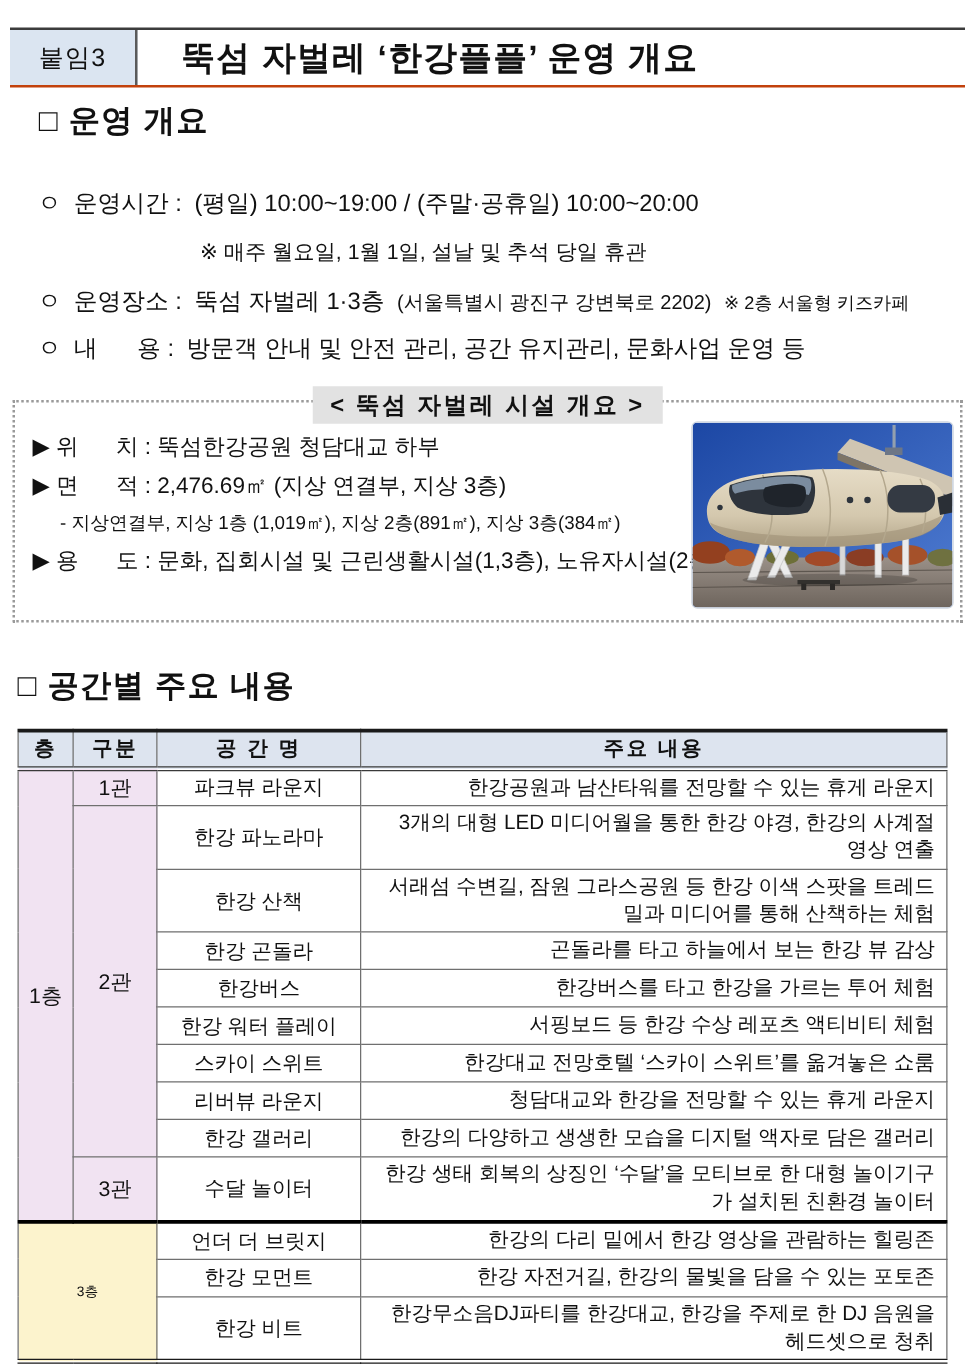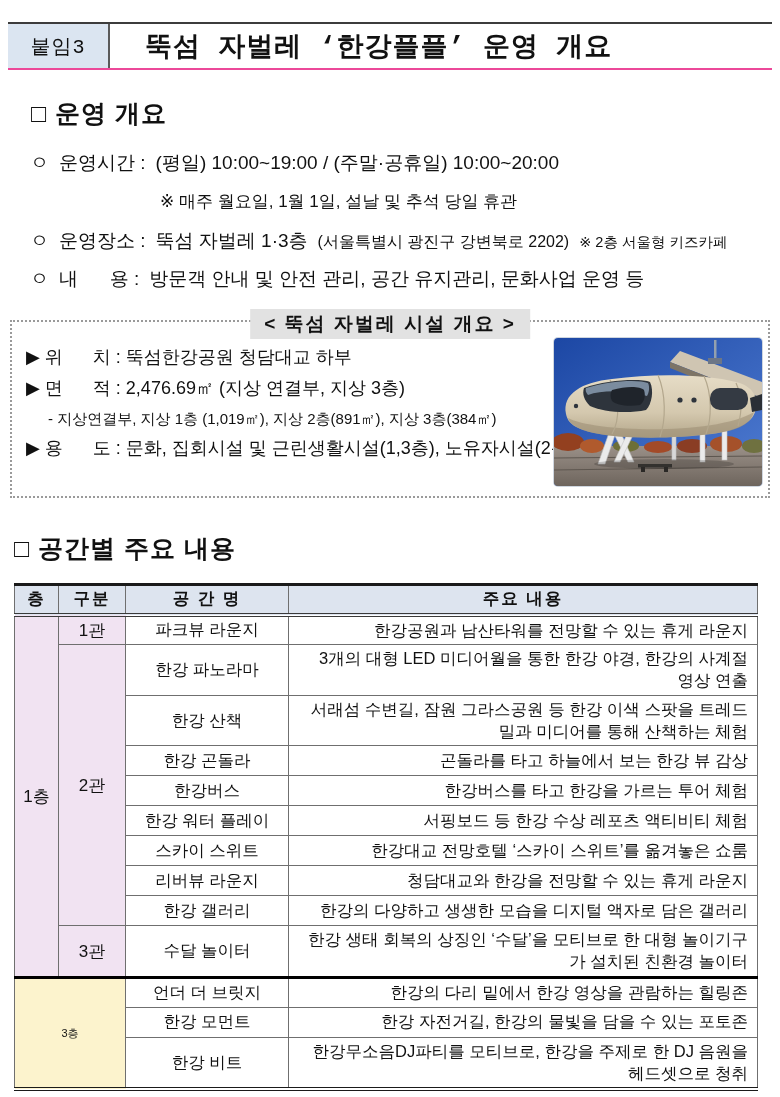--- a/index.html
+++ b/index.html
@@ -16,40 +16,40 @@
     font-family:"Liberation Sans","DejaVu Sans",sans-serif;
     color:var(--ink);
     width:780px;height:1097px;
     position:relative;overflow:hidden;
   }
   .page{width:780px;height:1097px;background:#fff;position:relative;}
 
   
   .doc-header{
     position:absolute;left:8px;top:22px;width:764px;height:48px;
-    border-top:2px solid #3c3c3c;border-bottom:2px solid #ec4899;
-    display:flex;align-items:stretch;background:#fff;font-family:Liberation Mono, monospace;
+    border-top:2px solid #3c3c3c;border-bottom:2px solid #c2410c;
+    display:flex;align-items:stretch;background:#fff;
   }
   .attach-cell{
     width:102px;background:var(--attach-bg);
     border-right:2px solid #5a5a5a;
     display:flex;align-items:center;justify-content:center;
     font-size:20px;letter-spacing:1px;
   }
   .title-cell{
     flex:1;display:flex;align-items:center;
     padding-left:35px;font-size:27px;font-weight:800;letter-spacing:1px;
   }
 
   
   .section-heading{
     position:absolute;left:14px;
     font-size:25px;font-weight:800;letter-spacing:1px;white-space:pre;
   }
-  .sh1{top:97px;padding-left:17px;}
+  .sh1{top:80px;padding-left:17px;}
   .sh2{top:532px;}
 
   
   .op-line{
     position:absolute;left:30px;white-space:pre;
     font-size:19px;display:flex;align-items:baseline;gap:10px;
   }
   .op-line .val{letter-spacing:0;}
   .op-time{top:150px;}
   .op-note{
@@ -300,18 +300,18 @@
         <td class="cell-floor3" rowspan="3" colspan="2">3층</td>
         <td class="cell-name">언더 더 브릿지</td>
         <td class="cell-desc">한강의 다리 밑에서 한강 영상을 관람하는 힐링존</td>
       </tr>
       <tr class="h1">
         <td class="cell-name">한강 모먼트</td>
         <td class="cell-desc">한강 자전거길, 한강의 물빛을 담을 수 있는 포토존</td>
       </tr>
       <tr class="h2">
         <td class="cell-name">한강 비트</td>
-        <td class="cell-desc">한강무소음DJ파티를 모티브로, 한강을 주제로 한 DJ 음원을 헤드셋으로 청취</td>
+        <td class="cell-desc">한강무소음DJ파티를 한강대교, 한강을 주제로 한 DJ 음원을 헤드셋으로 청취</td>
       </tr>
     </tbody>
   </table>
 
 </div>
 
 </body></html>

